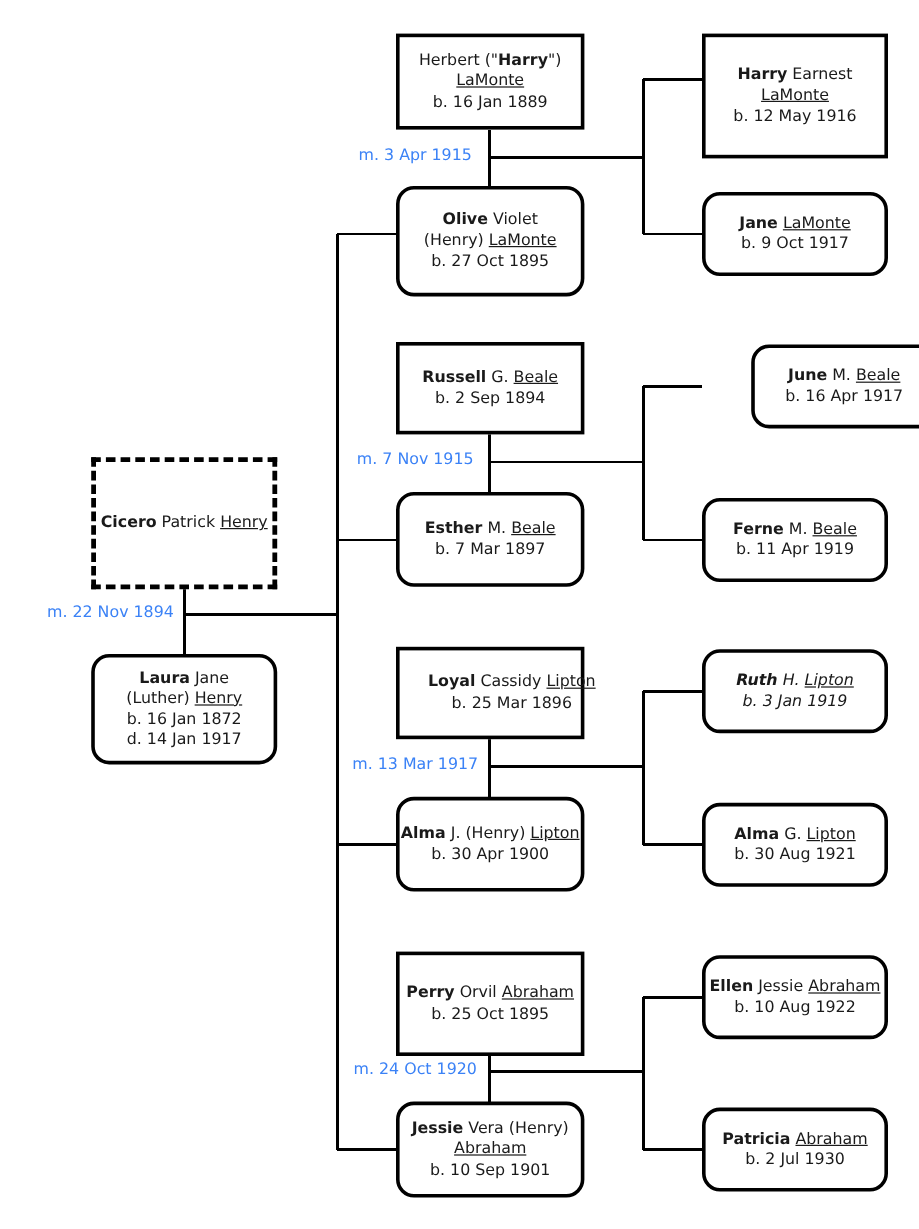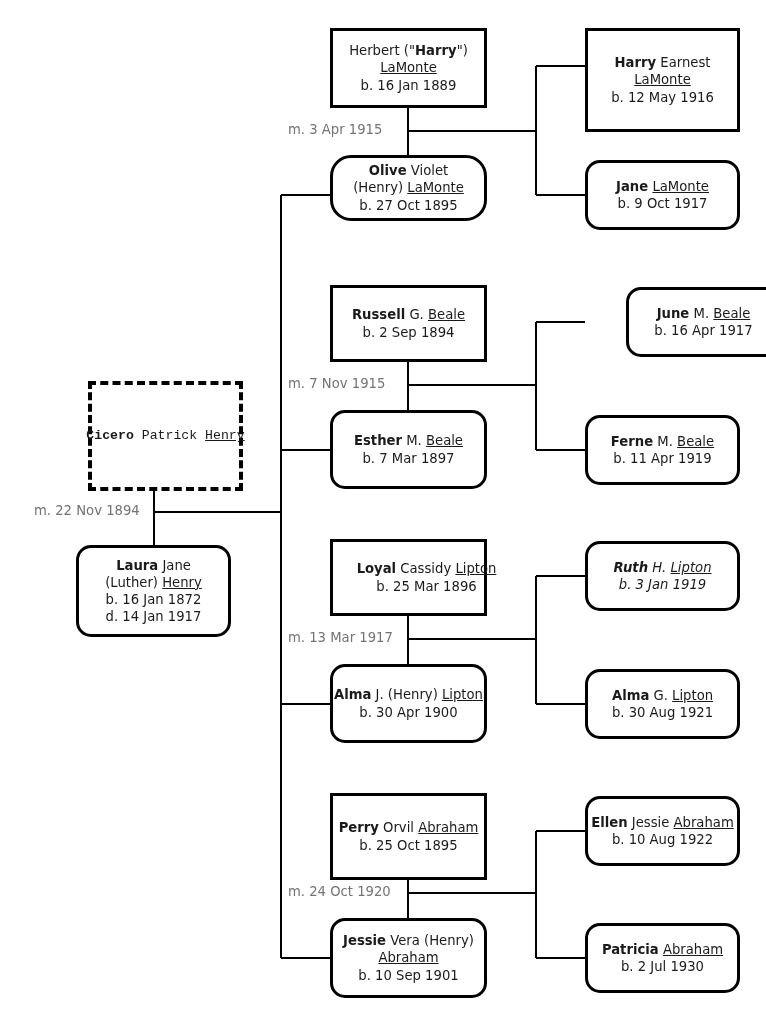--- a/index.html
+++ b/index.html
@@ -51,23 +51,23 @@
   .nameline, .dateline {
     display: block;
     white-space: nowrap;
   }
   .given { font-weight: bold; }
   .surname { text-decoration: underline; }
   .mlabel {
     position: absolute;
     font-size: 13.2px;
     white-space: nowrap;
-    text-align: left;
+    text-align: center;
     z-index: 6;
-    color: #737373;
+    color: #3b82f6;
   }
 </style>
 </head>
 <body>
 
 <div id="chart">
 
   <svg id="wires" viewBox="0 0 766 1024" width="766" height="1024">
     <g stroke="#000000" stroke-width="2.4" fill="none" shape-rendering="crispEdges">
 
@@ -99,40 +99,40 @@
       <path d="M 536 704 L 585 704"></path>
 
       <path d="M 408 870 L 408 918"></path>
       <path d="M 408 893 L 536 893"></path>
       <path d="M 536 831 L 536 958"></path>
       <path d="M 536 831 L 585 831"></path>
       <path d="M 536 958 L 585 958"></path>
     </g>
   </svg>
 
-  <div class="person ghost" style="left:88px; top:381px; width:155px; height:110px;font-family:Liberation Mono, monospace;">
+  <div class="person ghost" style="left:76px; top:381px; width:155px; height:110px;">
     <span class="nameline"><span class="given">Cicero</span><span> Patrick </span><span class="surname">Henry</span></span>
   </div>
 
   <div class="person female" style="left:76px; top:545px; width:155px; height:92px;">
     <span class="nameline"><span class="given">Laura</span><span> Jane</span></span>
     <span class="nameline"><span>(Luther) </span><span class="surname">Henry</span></span>
     <span class="dateline">b. 16 Jan 1872</span>
     <span class="dateline">d. 14 Jan 1917</span>
   </div>
 
   <div class="mlabel" style="left:34px; top:503px; width:116px;">m. 22 Nov 1894</div>
 
   <div class="person male" style="left:330px; top:28px; width:157px; height:80px;">
     <span class="nameline"><span>Herbert ("</span><span class="given">Harry</span><span>")</span></span>
     <span class="nameline"><span class="surname">LaMonte</span></span>
     <span class="dateline">b. 16 Jan 1889</span>
   </div>
 
-  <div class="person female" style="left:330px; top:155px; width:157px; height:66px;border-radius:21px;">
+  <div class="person female" style="left:330px; top:155px; width:157px; height:92px;">
     <span class="nameline"><span class="given">Olive</span><span> Violet</span></span>
     <span class="nameline"><span>(Henry) </span><span class="surname">LaMonte</span></span>
     <span class="dateline">b. 27 Oct 1895</span>
   </div>
 
   <div class="mlabel" style="left:288px; top:122px; width:116px;">m. 3 Apr 1915</div>
 
   <div class="person male" style="left:585px; top:28px; width:155px; height:104px;">
     <span class="nameline"><span class="given">Harry</span><span> Earnest</span></span>
     <span class="nameline"><span class="surname">LaMonte</span></span>

